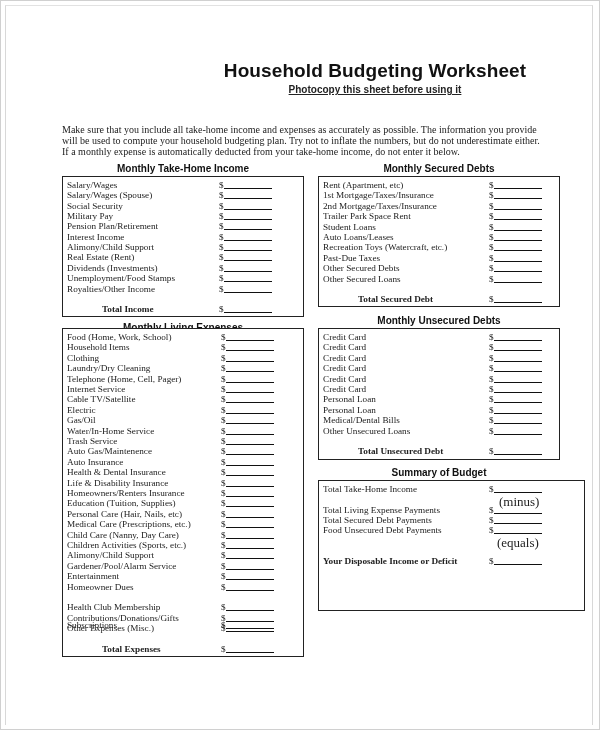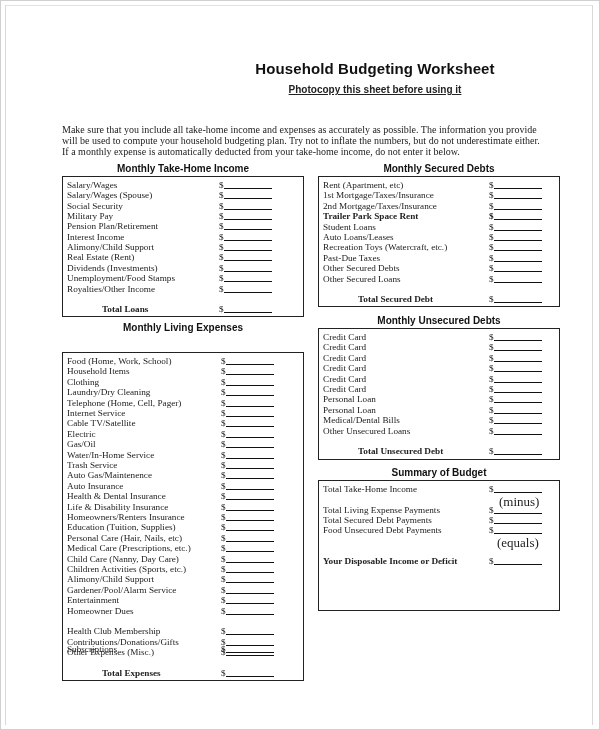--- a/index.html
+++ b/index.html
@@ -11,21 +11,21 @@
     position: absolute; left: 5px; top: 5px; width: 588px; height: 720px;
     border-left: 1px solid #d8d8d8; border-right: 1px solid #d8d8d8; border-top: 1px solid #e2e2e2;
     box-sizing: border-box;
   }
   .outer-frame {
     position: absolute; left: 0; top: 0; width: 600px; height: 730px;
     border: 1px solid #d0d0d0; box-sizing: border-box; pointer-events: none;
   }
   .title {
     position: absolute; left: 0; width: 600px; top: 60px; text-align: center;
-    font-family: "Liberation Sans", sans-serif; font-weight: bold; font-size: 15px; letter-spacing: 0.1px;
+    font-family: "Liberation Sans", sans-serif; font-weight: bold; font-size: 19px; letter-spacing: 0.1px;
     padding-left: 150px; box-sizing: border-box; color: #111;
   }
   .subtitle {
     position: absolute; left: 0; width: 600px; top: 84px; text-align: center;
     font-family: "Liberation Sans", sans-serif; font-weight: bold; font-size: 10px; text-decoration: underline;
     padding-left: 150px; box-sizing: border-box; color: #222;
   }
   .intro {
     position: absolute; left: 62px; top: 124px; width: 500px;
     font-size: 10px; line-height: 11px; color: #222;
@@ -109,27 +109,27 @@
     </div>
     <div class="row" style="top: 96.15px;">
       <span class="lbl">Unemployment/Food Stamps</span>
       <span class="amt" style="left:152px;"><span class="dollar">$</span><span class="line"></span></span>
     </div>
     <div class="row" style="top: 106.5px;">
       <span class="lbl">Royalties/Other Income</span>
       <span class="amt" style="left:152px;"><span class="dollar">$</span><span class="line"></span></span>
     </div>
     <div class="row total" style="top: 127px;">
-      <span class="lbl" style="left:35px;">Total Loans</span>
+      <span class="lbl" style="left:35px;">Total Income</span>
       <span class="amt" style="left:152px;"><span class="dollar">$</span><span class="line"></span></span>
     </div>
   </div>
 
 <div class="section-title" style="left:62px; width:242px; top:322px;">Monthly Living Expenses</div>
-<div class="box" id="box-living" style="left:62px; top:352px; width:242px; height:329px;">
+<div class="box" id="box-living" style="left:62px; top:328px; width:242px; height:329px;">
     <div class="row" style="top: 3px;">
       <span class="lbl">Food (Home, Work, School)</span>
       <span class="amt" style="left:154px;"><span class="dollar">$</span><span class="line"></span></span>
     </div>
     <div class="row" style="top: 13.4px;">
       <span class="lbl">Household Items</span>
       <span class="amt" style="left:154px;"><span class="dollar">$</span><span class="line"></span></span>
     </div>
     <div class="row" style="top: 23.8px;">
       <span class="lbl">Clothing</span>
@@ -252,21 +252,21 @@
       <span class="amt" style="left:166px;"><span class="dollar">$</span><span class="line"></span></span>
     </div>
     <div class="row" style="top: 13.4px;">
       <span class="lbl">1st Mortgage/Taxes/Insurance</span>
       <span class="amt" style="left:166px;"><span class="dollar">$</span><span class="line"></span></span>
     </div>
     <div class="row" style="top: 23.8px;">
       <span class="lbl">2nd Mortgage/Taxes/Insurance</span>
       <span class="amt" style="left:166px;"><span class="dollar">$</span><span class="line"></span></span>
     </div>
-    <div class="row" style="top: 34.2px; font-weight: bold;">
+    <div class="row" style="top: 34.2px;">
       <span class="lbl">Trailer Park Space Rent</span>
       <span class="amt" style="left:166px;"><span class="dollar">$</span><span class="line"></span></span>
     </div>
     <div class="row" style="top: 44.6px;">
       <span class="lbl">Student Loans</span>
       <span class="amt" style="left:166px;"><span class="dollar">$</span><span class="line"></span></span>
     </div>
     <div class="row" style="top: 55px;">
       <span class="lbl">Auto Loans/Leases</span>
       <span class="amt" style="left:166px;"><span class="dollar">$</span><span class="line"></span></span>
@@ -335,21 +335,21 @@
       <span class="lbl">Other Unsecured Loans</span>
       <span class="amt" style="left:166px;"><span class="dollar">$</span><span class="line"></span></span>
     </div>
     <div class="row total" style="top: 117px;">
       <span class="lbl" style="left:35px;">Total Unsecured Debt</span>
       <span class="amt" style="left:166px;"><span class="dollar">$</span><span class="line"></span></span>
     </div>
   </div>
 
 <div class="section-title" style="left:318px; width:242px; top:467px;">Summary of Budget</div>
-<div class="box" id="box-summary" style="left:318px; top:480px; width:242px; height:131px;">
+<div class="box" id="box-summary" style="left:318px; top:480px; width:267px; height:131px;">
   <div class="row" style="top:3px;">
     <span class="lbl">Total Take-Home Income</span>
     <span class="amt" style="left:166px;"><span class="dollar">$</span><span class="line"></span></span>
   </div>
   <div class="sub-note" style="left:180px; top:13px;">(minus)</div>
   <div class="row" style="top:23.5px;">
     <span class="lbl">Total Living Expense Payments</span>
     <span class="amt" style="left:166px;"><span class="dollar">$</span><span class="line"></span></span>
   </div>
   <div class="row" style="top:33.5px;">

